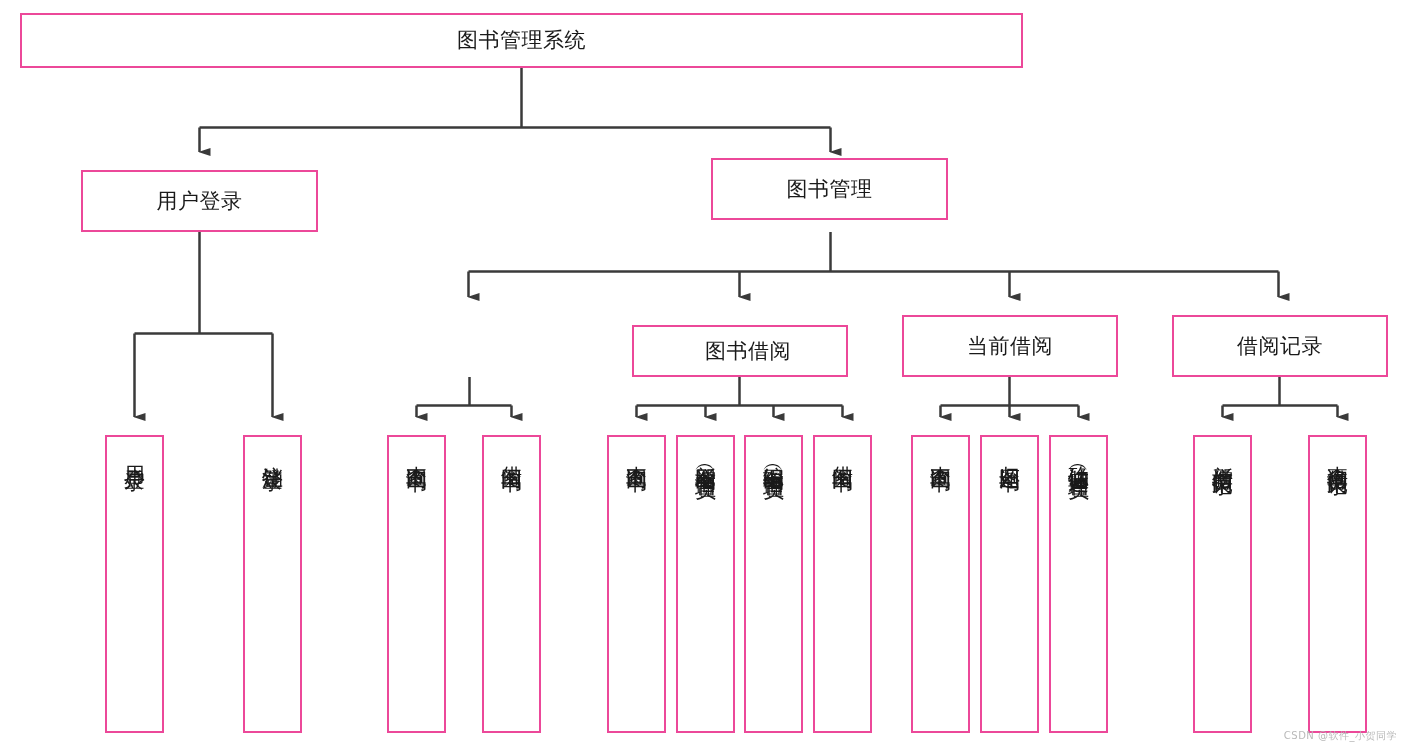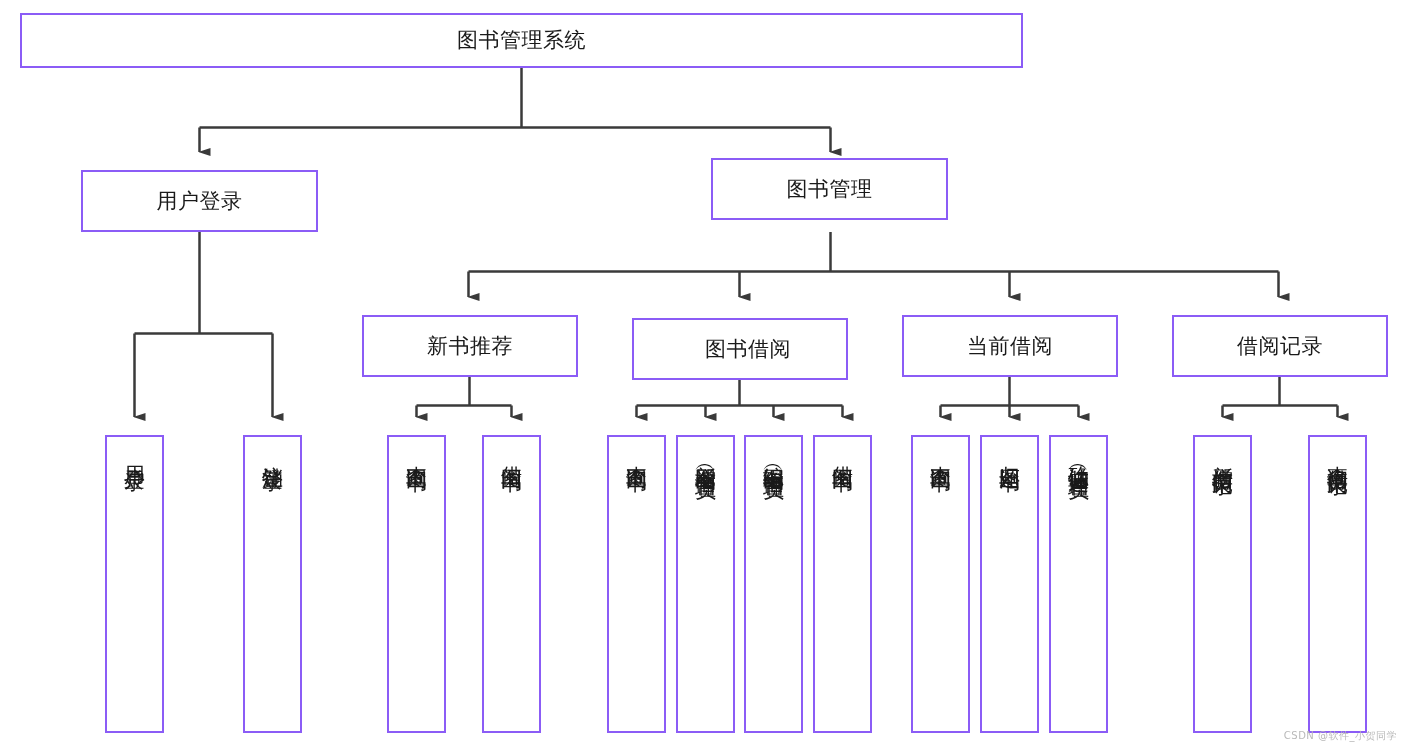--- a/index.html
+++ b/index.html
@@ -24,21 +24,21 @@
     left: 0;
     top: 0;
     width: 1405px;
     height: 747px;
     pointer-events: none;
   }
   .node {
     position: absolute;
     box-sizing: border-box;
     background: #ffffff;
-    border: 2px solid #8b5cf6;
+    border: 2px solid #ec4899;
     display: flex;
     align-items: center;
     justify-content: center;
     text-align: center;
     color: #1a1a1a;
   }
   .node-label {
     display: block;
     line-height: 1.18;
     white-space: pre-line;
@@ -143,24 +143,21 @@
     <span class="node-label">图书管理系统</span>
   </div>
 
   <div class="node horiz" style="left:81px; top:170px; width:237px; height:62px;">
     <span class="node-label">用户登录</span>
   </div>
   <div class="node horiz" style="left:711px; top:158px; width:237px; height:62px;">
     <span class="node-label">图书管理</span>
   </div>
 
-  <div class="node horiz" style="left:362px; top:315px; width:216px; height:62px;">
-    <span class="node-label">新书推荐</span>
-  </div>
-  <div class="node horiz" style="left:632px; top:318px; width:216px; height:62px;padding-left:16px;">
+  <div class="node horiz" style="left:632px; top:325px; width:216px; height:52px;padding-left:16px;">
     <span class="node-label">图书借阅</span>
   </div>
   <div class="node horiz" style="left:1172px; top:315px; width:216px; height:62px;">
     <span class="node-label">借阅记录</span>
   </div>
   <div class="node horiz" style="left:902px; top:315px; width:216px; height:62px;">
     <span class="node-label">当前借阅</span>
   </div>
 
   <div class="node vert" style="left:105px; top:435px; width:59px; height:298px;">

